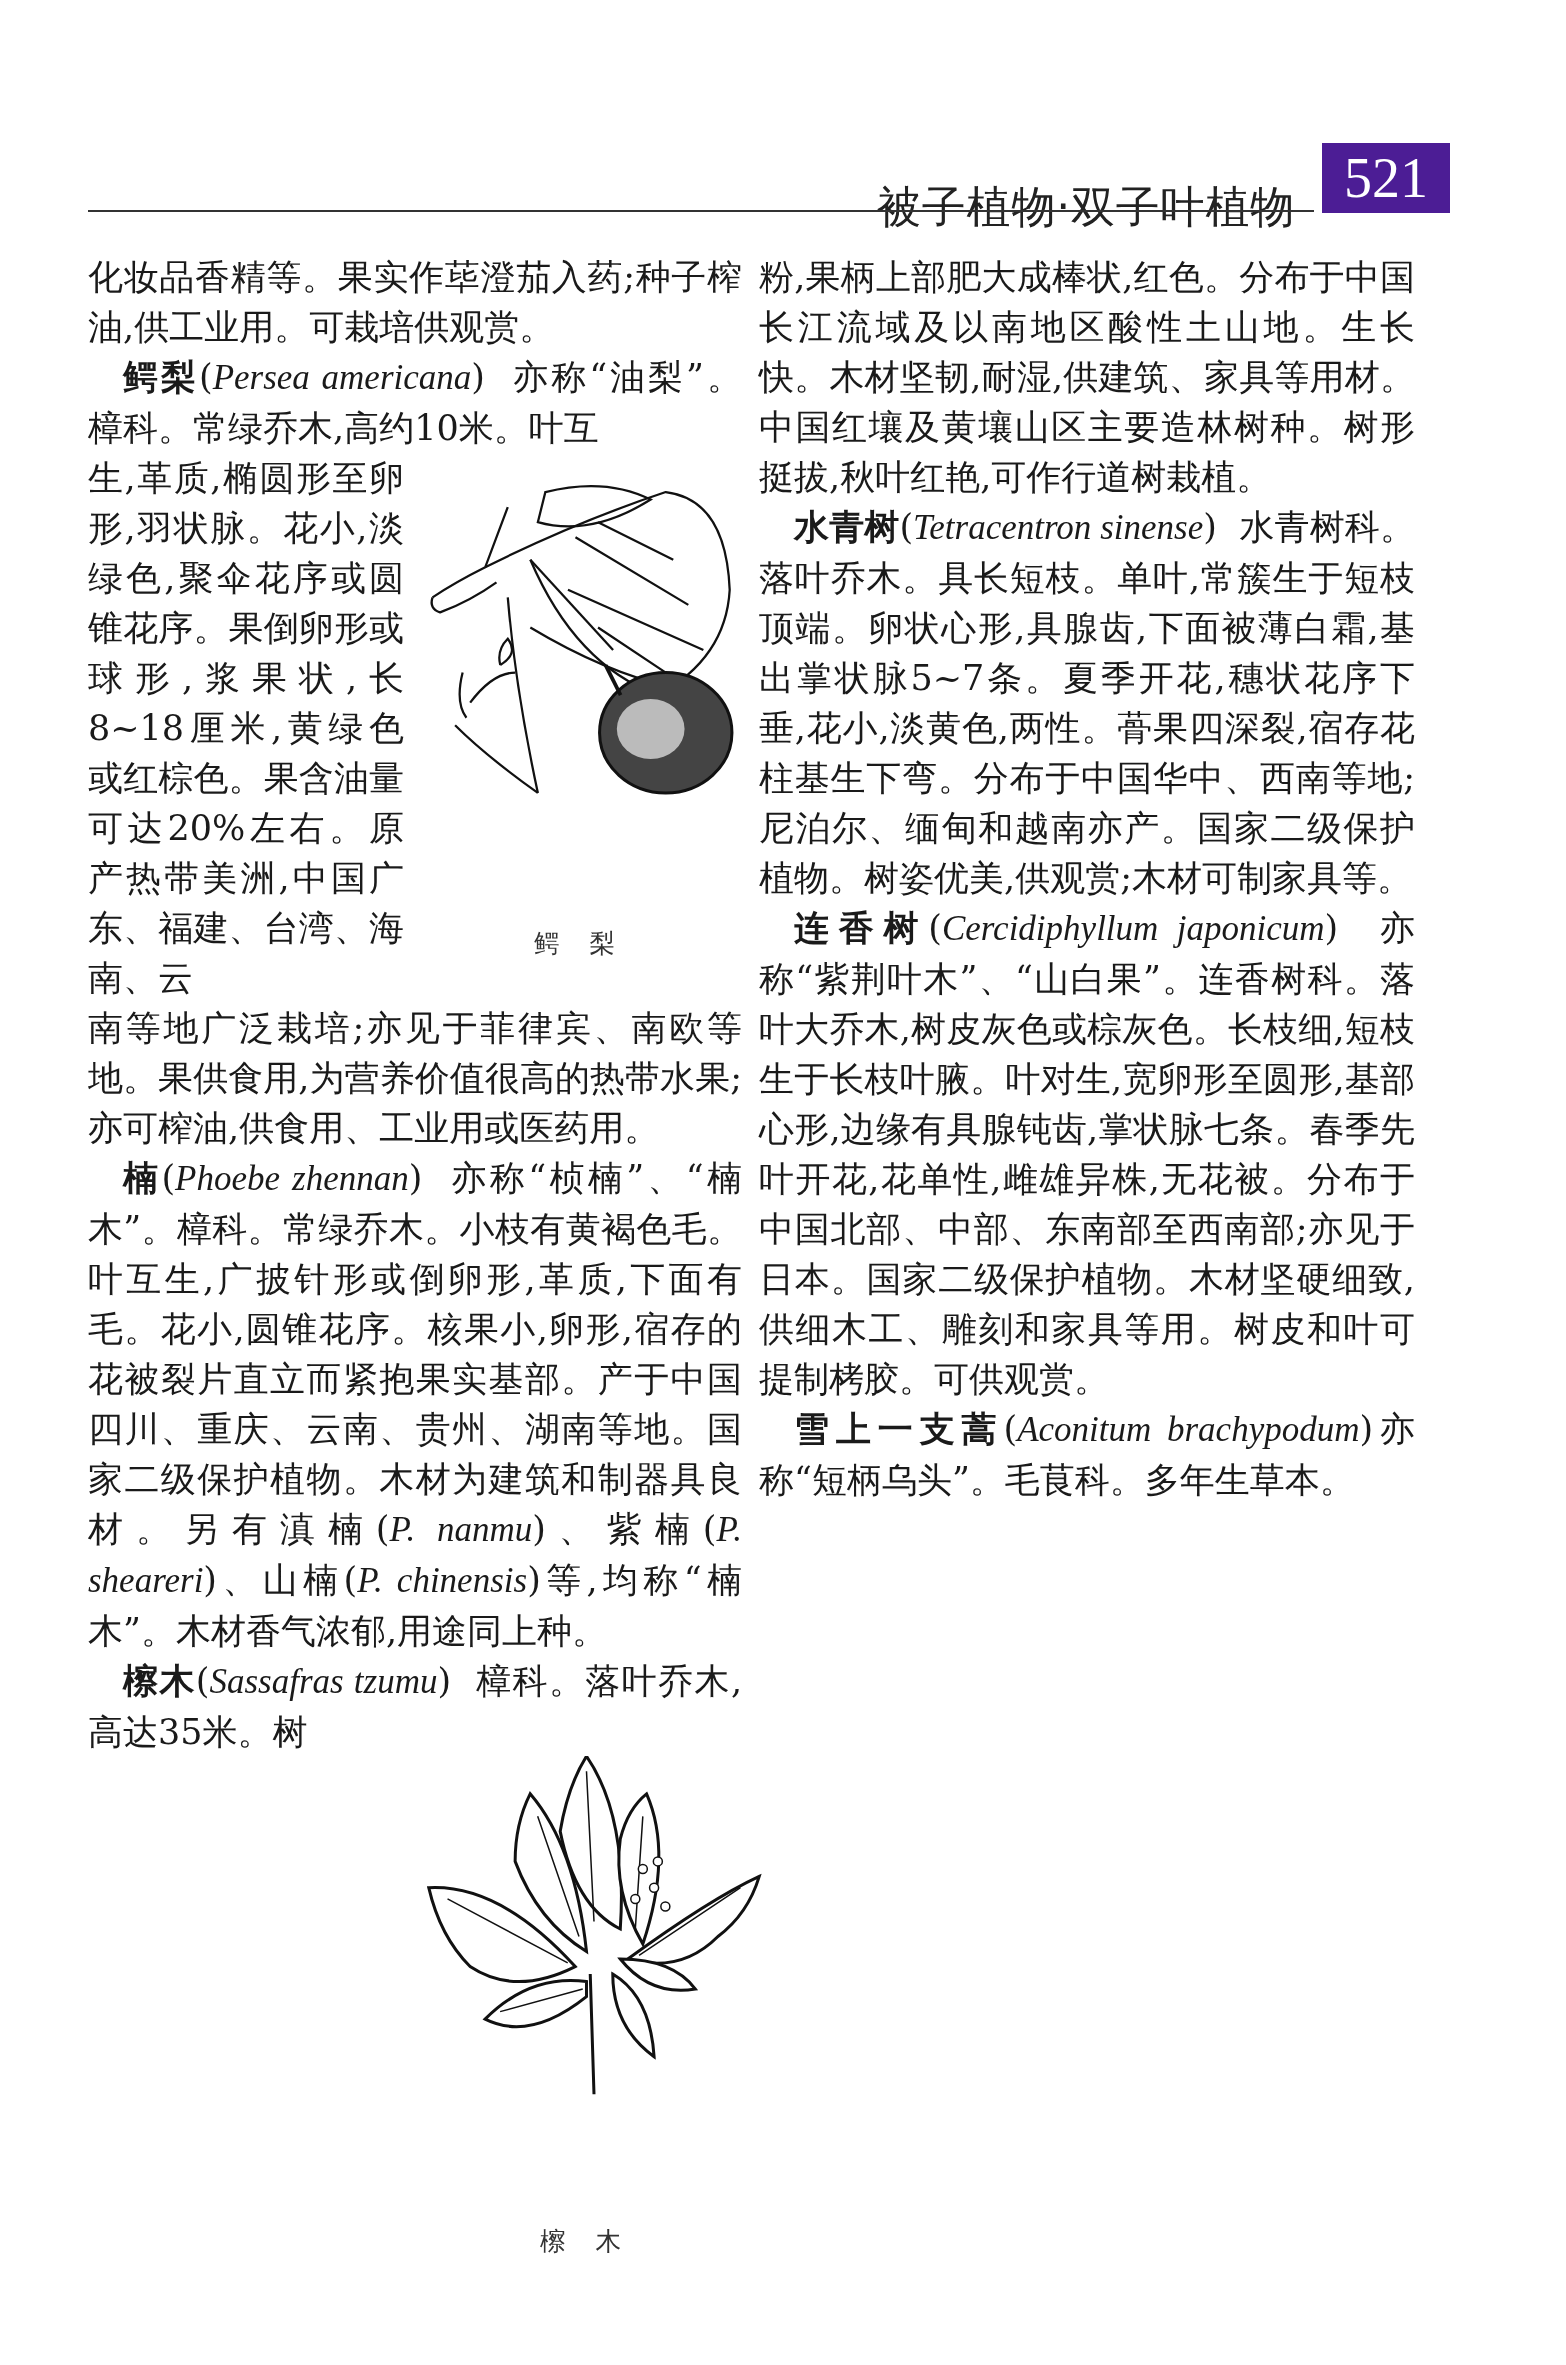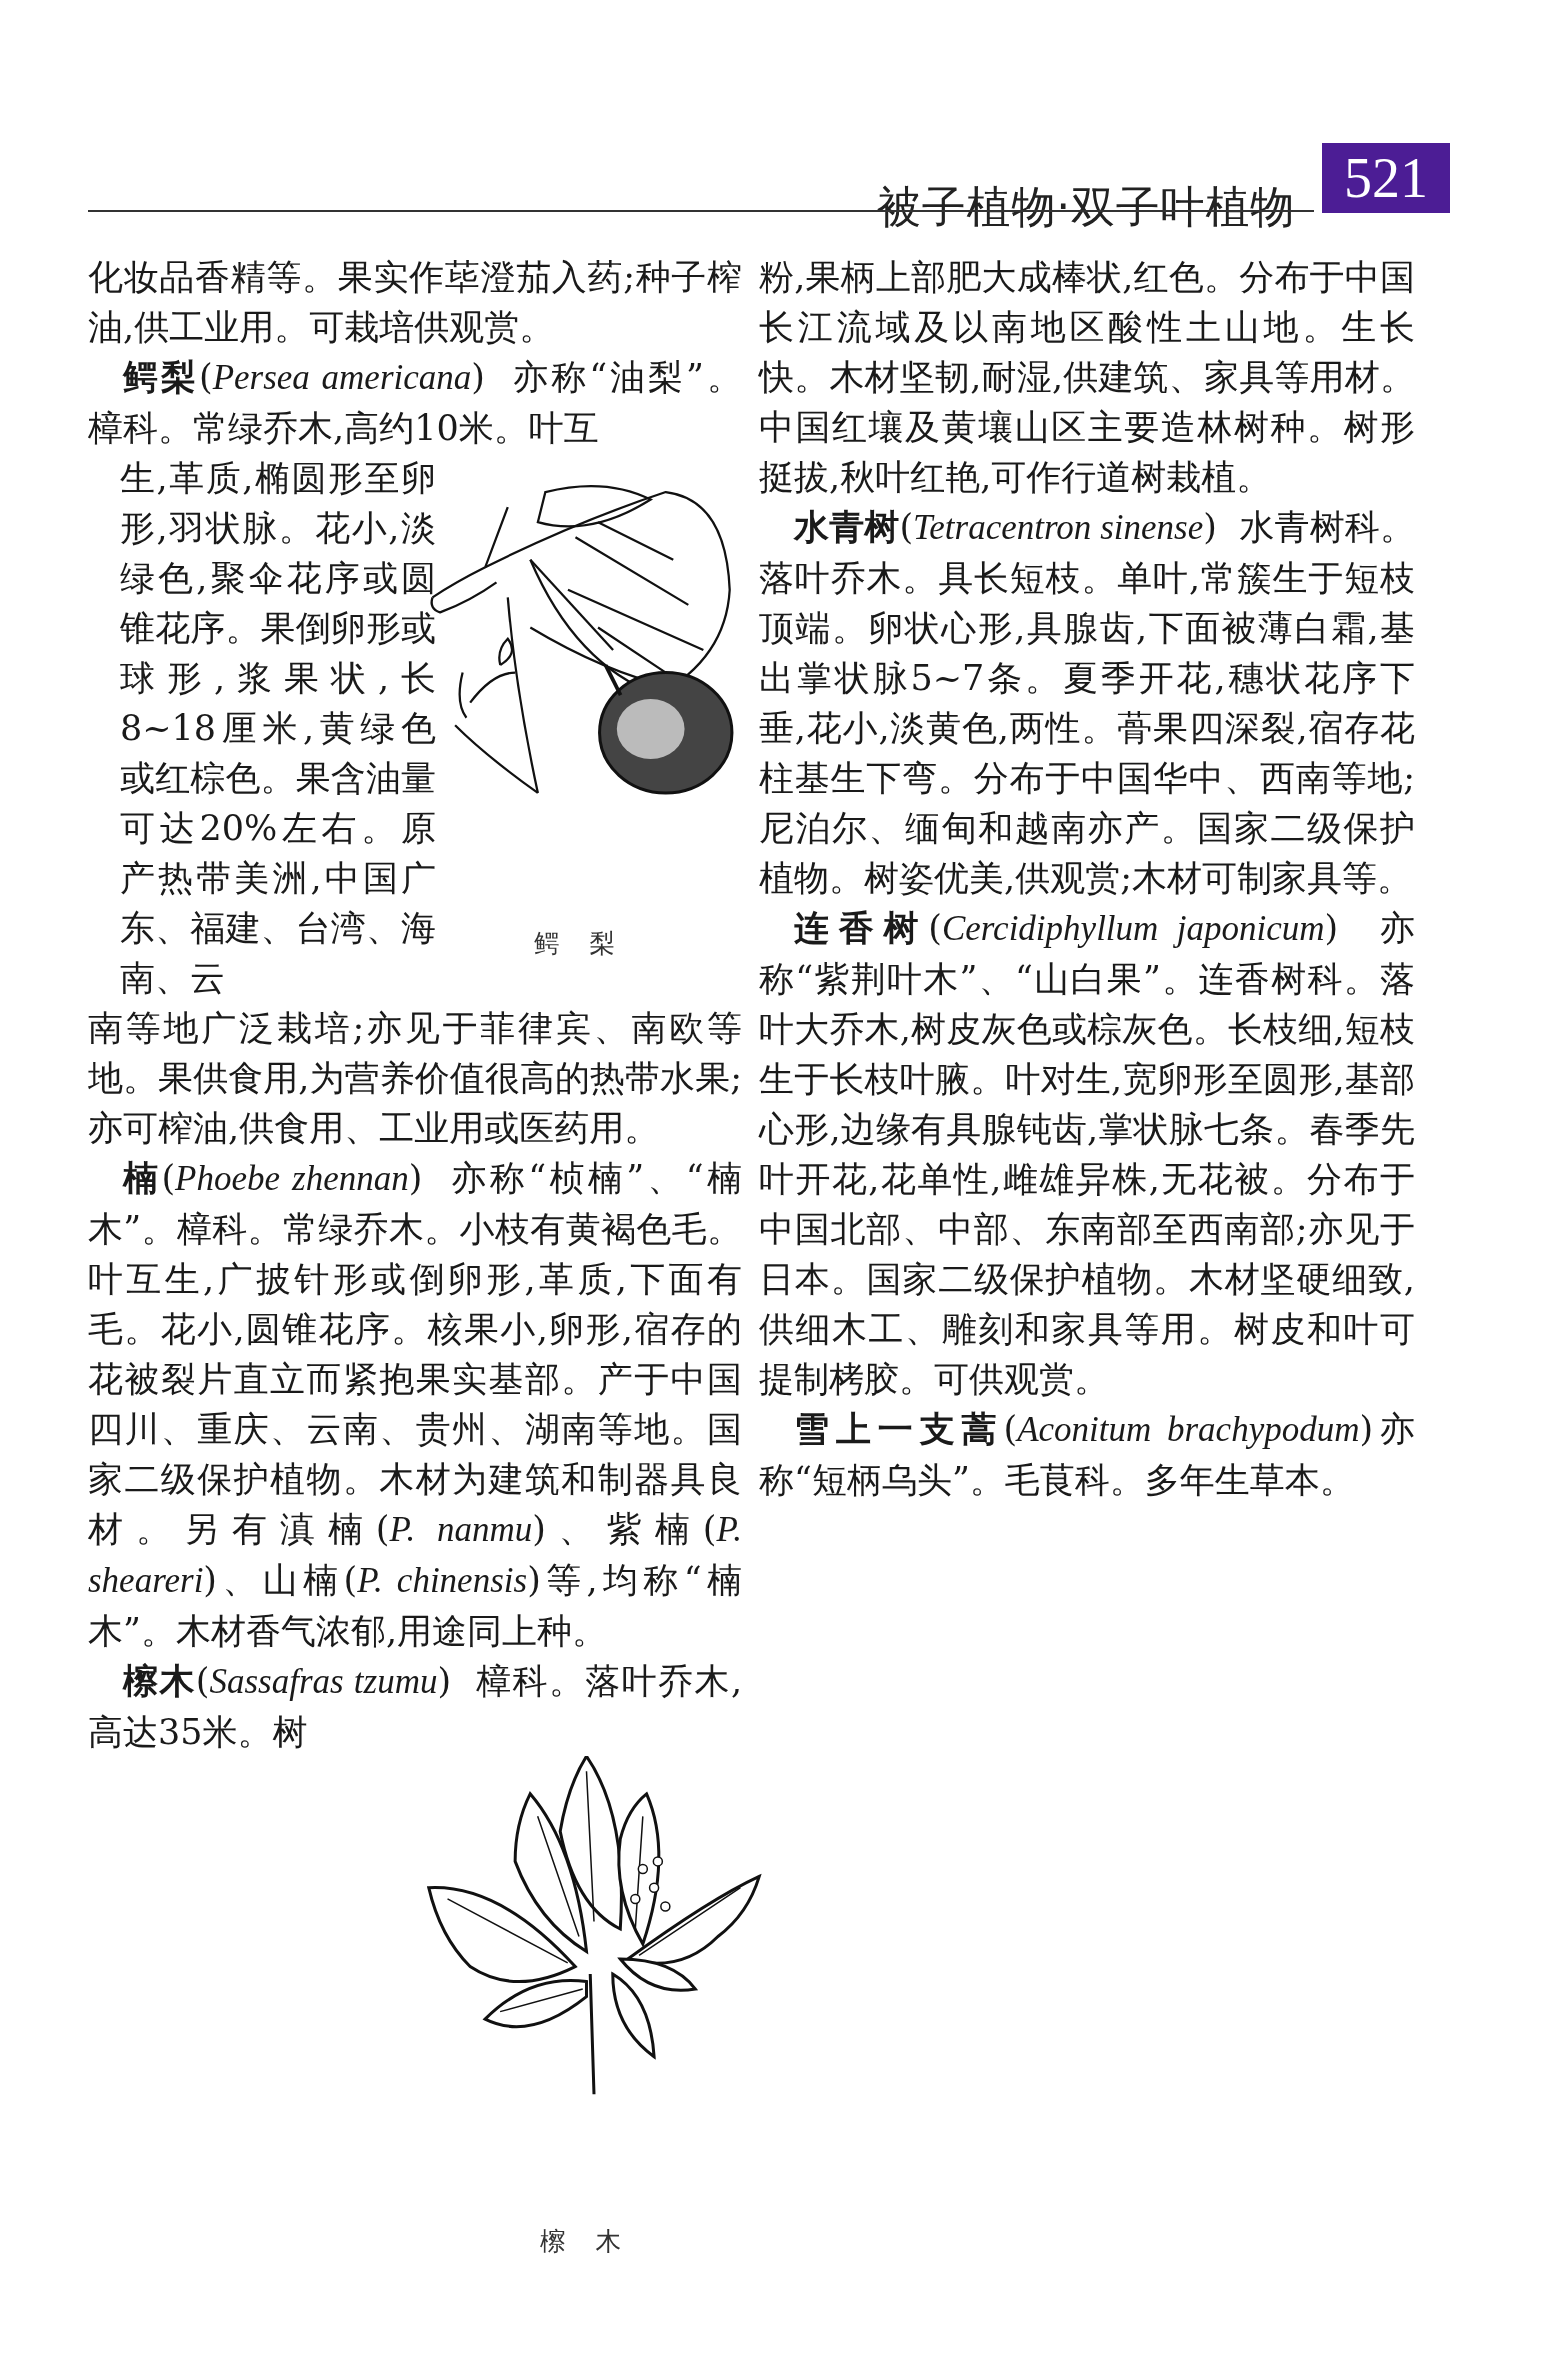--- a/index.html
+++ b/index.html
@@ -13,21 +13,21 @@
   .header-rule { position: absolute; left: 88px; top: 210px; width: 1226px; height: 2.3px; background: #333; }
 
   .col { position: absolute; top: 252px; font-size: 35px; line-height: 50px; text-align: justify; }
   .col-left { left: 88px; width: 654px; }
   .col-right { left: 759px; width: 656px; }
   .para { margin: 0; }
   .indent { text-indent: 35px; }
   .head { font-family: "DejaVu Sans", "Liberation Sans", sans-serif; font-weight: bold; }
   .latin { font-style: italic; font-family: "Liberation Serif", "DejaVu Serif", serif; }
 
-  .wrap-text { width: 316px; margin-left: 32px; }
+  .wrap-text { width: 316px; }
   .figure { position: absolute; }
   .fig-1 { left: 425px; top: 477px; width: 316px; height: 331px; }
   .fig-2 { left: 425px; top: 1756px; width: 338px; height: 346px; }
   .caption { position: absolute; font-size: 25.6px; letter-spacing: 30px; color: #333; }
   .cap-1 { left: 534px; top: 926px; }
   .cap-2 { left: 540px; top: 2224px; }
 </style>
 </head>
 <body>
 

